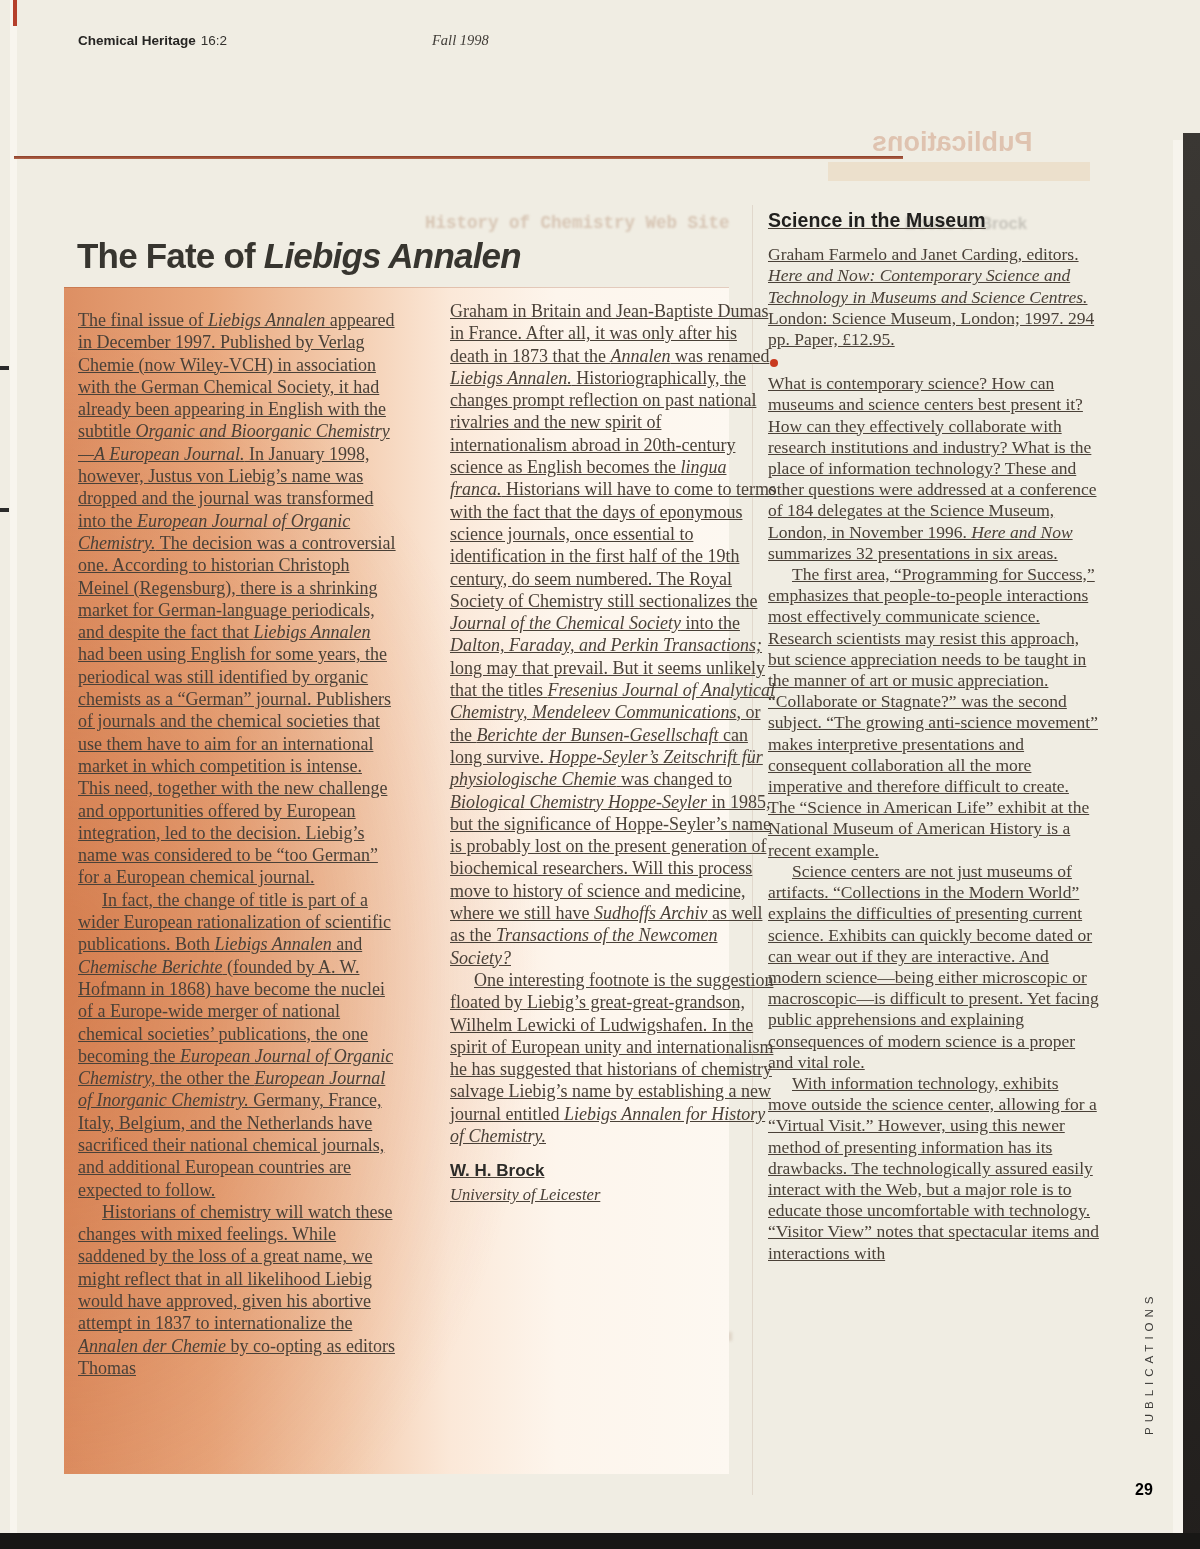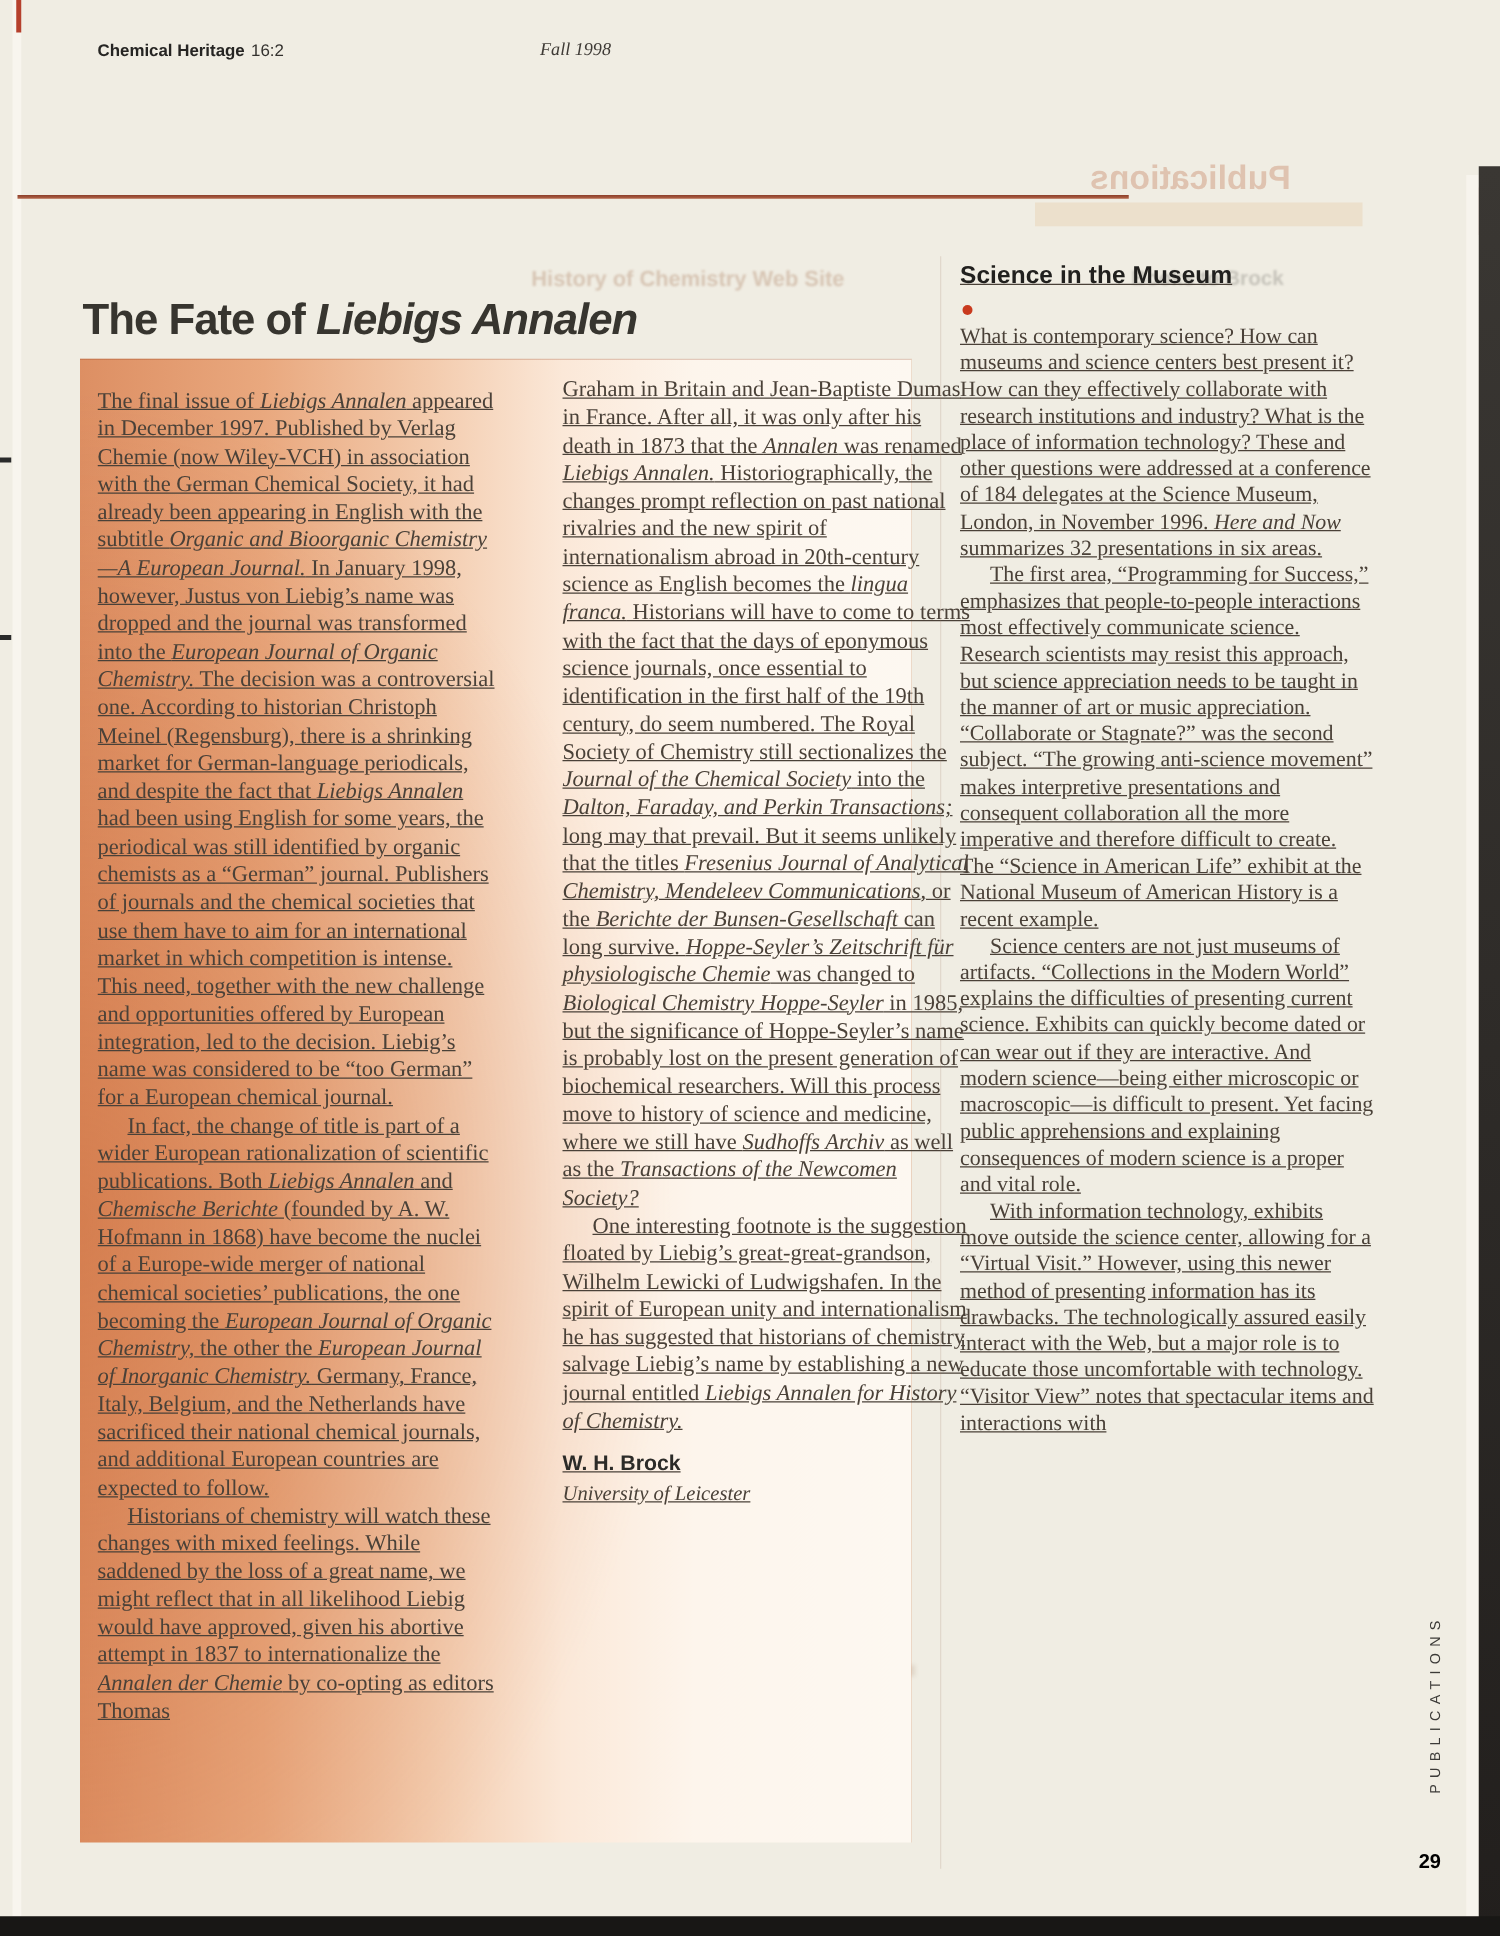--- a/index.html
+++ b/index.html
@@ -27,27 +27,27 @@
 
   
   .mag-head{position:absolute;left:78px;top:33px;font-family:"Liberation Sans",sans-serif;font-size:13.5px;color:#262523;}
   .mag-head .issue{margin-left:5px;font-weight:normal;color:#33312e;}
   .head-date{position:absolute;left:432px;top:32px;font-style:italic;font-size:14.5px;color:#3f3b36;}
 
   
   .ghost{position:absolute;font-family:"Liberation Sans",sans-serif;font-weight:bold;pointer-events:none;}
   .ghost-pub{left:872px;top:127px;font-size:27px;color:rgba(186,98,60,0.30);transform:scaleX(-1);filter:blur(0.6px);}
   .ghost-banner{position:absolute;left:828px;top:162px;width:262px;height:19px;background:rgba(233,214,186,0.55);filter:blur(0.5px);}
-  .ghost-web{left:425px;top:213px;font-size:17.5px;color:rgba(176,134,106,0.38);filter:blur(0.8px);}
+  .ghost-web{left:425px;top:213px;font-size:17.5px;color:rgba(176,134,106,0.38);filter:blur(0.8px);font-family:Liberation Mono, monospace;}
   .ghost-note{left:905px;top:214px;font-size:16.5px;color:rgba(140,138,132,0.42);filter:blur(0.8px);}
   .ghost-lines{position:absolute;left:420px;top:1310px;width:320px;}
   .ghost-lines div{height:9px;margin-bottom:13px;background:rgba(185,160,135,0.30);filter:blur(1.5px);}
 
   
-  .article-title{position:absolute;left:66px;top:238px;margin:0;
+  .article-title{position:absolute;left:77px;top:238px;margin:0;
     font-family:"Liberation Sans",sans-serif;font-weight:bold;font-size:35px;letter-spacing:-0.8px;
     color:#37352f;line-height:1;white-space:nowrap;z-index:5;}
 
   
   .panel{position:absolute;left:64px;top:287px;width:665px;height:1186px;
     background:
       radial-gradient(115% 90% at 0% 58%, rgba(203,106,56,0.45), rgba(203,106,56,0) 62%),
       linear-gradient(to right,#dd8f63 0%,#e9a87e 22%,#f3cbad 42%,#fbe8d8 58%,#fdf5ec 74%,#fdf8f1 100%);
     border-top:1px solid rgba(150,70,40,0.25);}
 
@@ -118,20 +118,21 @@
   <p><span>Graham in Britain and Jean-Baptiste Dumas in France. After all, it was only after his death in 1873 that the </span><span class="it">Annalen</span><span> was renamed </span><span class="it">Liebigs Annalen.</span><span> Historiographically, the changes prompt reflection on past national rivalries and the new spirit of internationalism abroad in 20th-century science as English becomes the </span><span class="it">lingua franca.</span><span> Historians will have to come to terms with the fact that the days of eponymous science journals, once essential to identification in the first half of the 19th century, do seem numbered. The Royal Society of Chemistry still sectionalizes the </span><span class="it">Journal of the Chemical Society</span><span> into the </span><span class="it">Dalton, Faraday, and Perkin Transactions;</span><span> long may that prevail. But it seems unlikely that the titles </span><span class="it">Fresenius Journal of Analytical Chemistry, Mendeleev Communications</span><span>, or the </span><span class="it">Berichte der Bunsen-Gesellschaft</span><span> can long survive. </span><span class="it">Hoppe-Seyler’s Zeitschrift für physiologische Chemie</span><span> was changed to </span><span class="it">Biological Chemistry Hoppe-Seyler</span><span> in 1985, but the significance of Hoppe-Seyler’s name is probably lost on the present generation of biochemical researchers. Will this process move to history of science and medicine, where we still have </span><span class="it">Sudhoffs Archiv</span><span> as well as the </span><span class="it">Transactions of the Newcomen Society?</span></p>
   <p class="indent"><span>One interesting footnote is the suggestion floated by Liebig’s great-great-grandson, Wilhelm Lewicki of Ludwigshafen. In the spirit of European unity and internationalism he has suggested that historians of chemistry salvage Liebig’s name by establishing a new journal entitled </span><span class="it">Liebigs Annalen for History of Chemistry.</span></p>
   <div class="author-name">W. H. Brock</div>
   <div class="affiliation">University of Leicester</div>
 </div>
 
 <div class="colrule"></div>
 
 <div class="col col3">
   <h2 class="review-heading">Science in the Museum</h2>
+  <p><span>Graham Farmelo and Janet Carding, editors. </span><span class="it">Here and Now: Contemporary Science and Technology in Museums and Science Centres.</span><span> London: Science Museum, London; 1997. 294 pp. Paper, £12.95.</span></p>
   <span class="bullet-dot"></span>
   <p><span>What is contemporary science? How can museums and science centers best present it? How can they effectively collaborate with research institutions and industry? What is the place of information technology? These and other questions were addressed at a conference of 184 delegates at the Science Museum, London, in November 1996. </span><span class="it">Here and Now</span><span> summarizes 32 presentations in six areas.</span></p>
   <p class="indent"><span>The first area, “Programming for Success,” emphasizes that people-to-people interactions most effectively communicate science. Research scientists may resist this approach, but science appreciation needs to be taught in the manner of art or music appreciation. “Collaborate or Stagnate?” was the second subject. “The growing anti-science movement” makes interpretive presentations and consequent collaboration all the more imperative and therefore difficult to create. The “Science in American Life” exhibit at the National Museum of American History is a recent example.</span></p>
   <p class="indent"><span>Science centers are not just museums of artifacts. “Collections in the Modern World” explains the difficulties of presenting current science. Exhibits can quickly become dated or can wear out if they are interactive. And modern science—being either microscopic or macroscopic—is difficult to present. Yet facing public apprehensions and explaining consequences of modern science is a proper and vital role.</span></p>
   <p class="indent"><span>With information technology, exhibits move outside the science center, allowing for a “Virtual Visit.” However, using this newer method of presenting information has its drawbacks. The technologically assured easily interact with the Web, but a major role is to educate those uncomfortable with technology. “Visitor View” notes that spectacular items and interactions with</span></p>
 </div>
 
 <div class="vertical-label">PUBLICATIONS</div>
 <div class="page-number">29</div>
 

